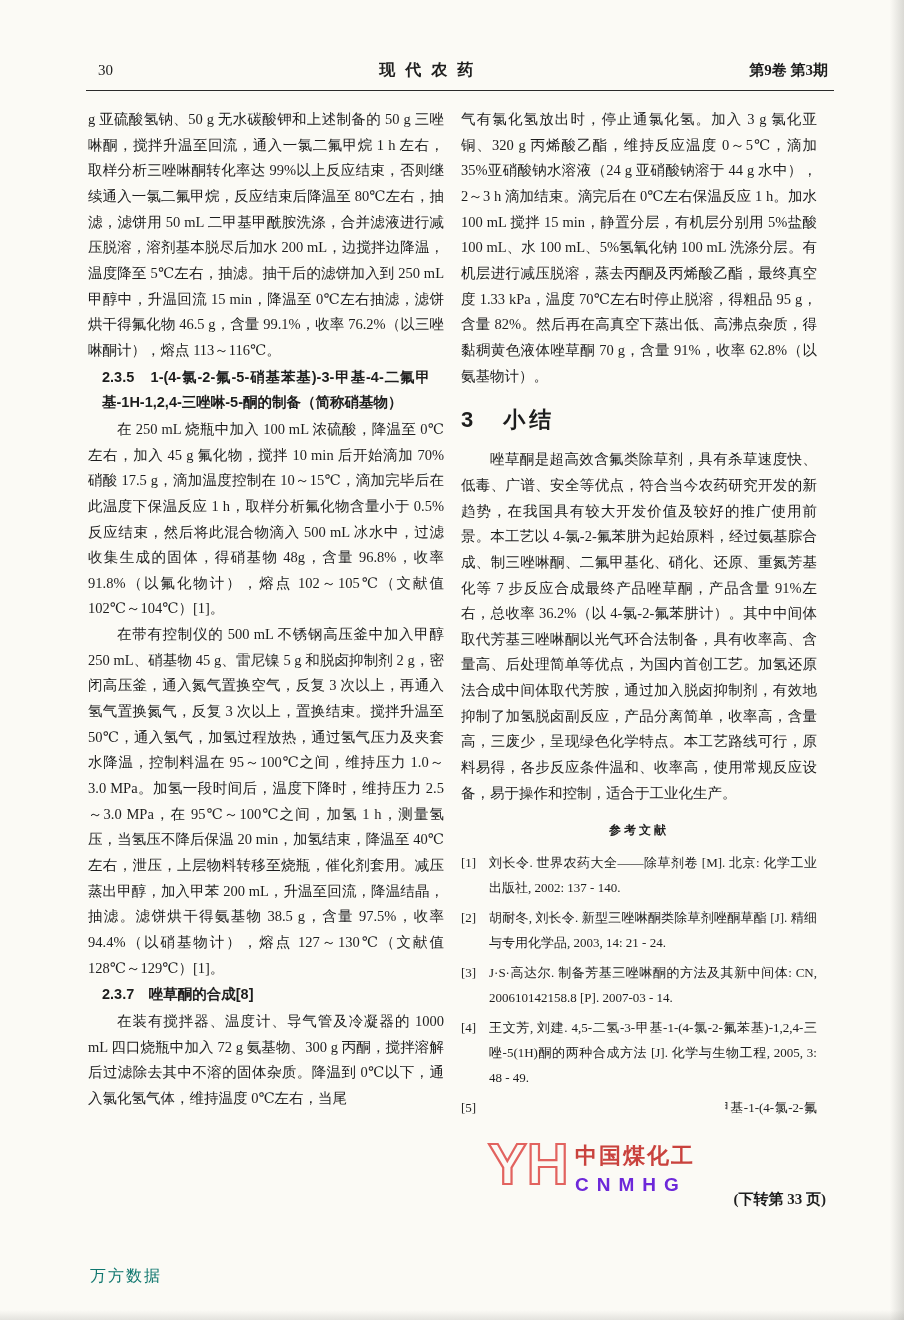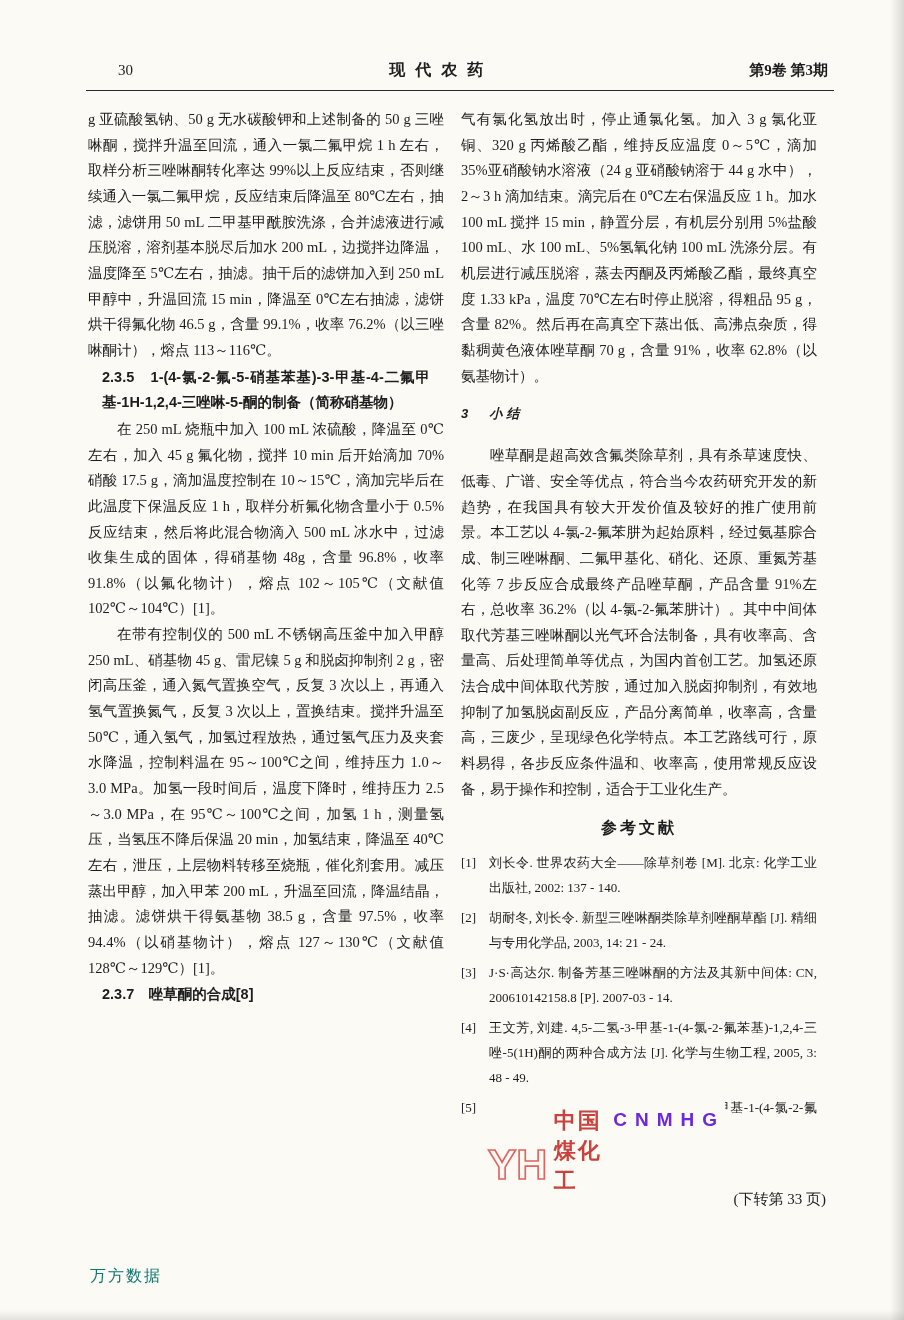--- a/index.html
+++ b/index.html
@@ -16,21 +16,21 @@
   }
   .scan-edge-bottom {
     position:absolute; bottom:0; left:0; width:100%; height:10px;
     background:linear-gradient(to bottom, rgba(0,0,0,0), rgba(120,120,115,0.18));
   }
   .page-header {
     position:absolute; top:60px; left:88px; right:76px;
     display:flex; justify-content:space-between; align-items:baseline;
     font-size:15px;
   }
-  .page-header .pageno { margin-left:30px; font-size:15px; }
+  .page-header .pageno { margin-left:10px; font-size:15px; }
   .page-header .journal { font-weight:bold; letter-spacing:10px; font-size:16px; }
   .page-header .issue { font-weight:bold; font-size:15px; }
   .header-rule {
     position:absolute; top:90px; left:86px; right:70px;
     border-top:1.6px solid #2b2b2b;
   }
   .columns {
     position:absolute; top:107px; left:88px; width:746px;
     display:flex; gap:17px;
   }
@@ -39,42 +39,41 @@
     font-size:14.5px; line-height:1.77; text-align:justify;
     text-justify:inter-ideograph;
   }
   .indent { text-indent:2em; }
   .sec-heading {
     font-size:14.5px; line-height:1.77; font-weight:bold;
     font-family:"Liberation Sans","DejaVu Sans",sans-serif;
     text-align:justify; margin:1px 14px;
   }
   .major-heading {
-    font-size:13px; font-weight:bold; letter-spacing:4px;
+    font-size:22px; font-weight:bold; letter-spacing:4px;
     font-family:"Liberation Sans","DejaVu Sans",sans-serif;
-    margin:16px 0 20px 0;
-    font-style:italic;
+    margin:16px 0 12px 0;
   }
   .ref-heading {
-    text-align:center; font-weight:bold; font-size:16px; letter-spacing:3px;
+    text-align:center; font-weight:bold; font-size:12px; letter-spacing:3px;
     font-family:"Liberation Sans","DejaVu Sans",sans-serif;
     margin:16px 0 12px 0;
   }
   .ref { display:flex; font-size:13px; line-height:1.92; margin-bottom:5px; }
   .ref-label { flex:0 0 28px; }
   .ref-text { flex:1; text-align:justify; text-justify:inter-ideograph; }
   .continued {
     position:absolute; right:78px; top:1190px;
-    font-weight:normal; font-size:15px;
+    font-weight:bold; font-size:15px;
   }
   .watermark {
     position:absolute; left:487px; top:1100px; width:238px; height:96px;
     background:#fbfaf5; display:flex; align-items:flex-end; gap:6px;
   }
-  .wm-texts { display:flex; flex-direction:row; }
+  .wm-texts { display:flex; flex-direction:column; }
   .wm-cn {
     font-size:22px; font-weight:bold; letter-spacing:2px;
     font-family:"Liberation Sans","DejaVu Sans",sans-serif;
   }
   .wm-en {
     font-size:19px; font-weight:bold; letter-spacing:8px; margin-top:3px;
     font-family:"Liberation Sans","DejaVu Sans",sans-serif;
   }
   .wanfang {
     position:absolute; left:90px; top:1266px;
@@ -94,20 +93,21 @@
   <div class="header-rule"></div>
 
   <div class="columns">
 
     <div class="col">
       <p class="body-text">g 亚硫酸氢钠、50 g 无水碳酸钾和上述制备的 50 g 三唑啉酮，搅拌升温至回流，通入一氯二氟甲烷 1 h 左右，取样分析三唑啉酮转化率达 99%以上反应结束，否则继续通入一氯二氟甲烷，反应结束后降温至 80℃左右，抽滤，滤饼用 50 mL 二甲基甲酰胺洗涤，合并滤液进行减压脱溶，溶剂基本脱尽后加水 200 mL，边搅拌边降温，温度降至 5℃左右，抽滤。抽干后的滤饼加入到 250 mL 甲醇中，升温回流 15 min，降温至 0℃左右抽滤，滤饼烘干得氟化物 46.5 g，含量 99.1%，收率 76.2%（以三唑啉酮计），熔点 113～116℃。</p>
       <h3 class="sec-heading">2.3.5　1-(4-氯-2-氟-5-硝基苯基)-3-甲基-4-二氟甲基-1H-1,2,4-三唑啉-5-酮的制备（简称硝基物）</h3>
       <p class="body-text indent">在 250 mL 烧瓶中加入 100 mL 浓硫酸，降温至 0℃左右，加入 45 g 氟化物，搅拌 10 min 后开始滴加 70%硝酸 17.5 g，滴加温度控制在 10～15℃，滴加完毕后在此温度下保温反应 1 h，取样分析氟化物含量小于 0.5%反应结束，然后将此混合物滴入 500 mL 冰水中，过滤收集生成的固体，得硝基物 48g，含量 96.8%，收率 91.8%（以氟化物计），熔点 102～105℃（文献值 102℃～104℃）[1]。</p>
       <p class="body-text indent">在带有控制仪的 500 mL 不锈钢高压釜中加入甲醇 250 mL、硝基物 45 g、雷尼镍 5 g 和脱卤抑制剂 2 g，密闭高压釜，通入氮气置换空气，反复 3 次以上，再通入氢气置换氮气，反复 3 次以上，置换结束。搅拌升温至 50℃，通入氢气，加氢过程放热，通过氢气压力及夹套水降温，控制料温在 95～100℃之间，维持压力 1.0～3.0 MPa。加氢一段时间后，温度下降时，维持压力 2.5～3.0 MPa，在 95℃～100℃之间，加氢 1 h，测量氢压，当氢压不降后保温 20 min，加氢结束，降温至 40℃左右，泄压，上层物料转移至烧瓶，催化剂套用。减压蒸出甲醇，加入甲苯 200 mL，升温至回流，降温结晶，抽滤。滤饼烘干得氨基物 38.5 g，含量 97.5%，收率 94.4%（以硝基物计），熔点 127～130℃（文献值 128℃～129℃）[1]。</p>
       <h3 class="sec-heading">2.3.7　唑草酮的合成[8]</h3>
+      <p class="body-text indent">在装有搅拌器、温度计、导气管及冷凝器的 1000 mL 四口烧瓶中加入 72 g 氨基物、300 g 丙酮，搅拌溶解后过滤除去其中不溶的固体杂质。降温到 0℃以下，通入氯化氢气体，维持温度 0℃左右，当尾</p>
     </div>
 
     <div class="col">
       <p class="body-text">气有氯化氢放出时，停止通氯化氢。加入 3 g 氯化亚铜、320 g 丙烯酸乙酯，维持反应温度 0～5℃，滴加 35%亚硝酸钠水溶液（24 g 亚硝酸钠溶于 44 g 水中），2～3 h 滴加结束。滴完后在 0℃左右保温反应 1 h。加水 100 mL 搅拌 15 min，静置分层，有机层分别用 5%盐酸 100 mL、水 100 mL、5%氢氧化钠 100 mL 洗涤分层。有机层进行减压脱溶，蒸去丙酮及丙烯酸乙酯，最终真空度 1.33 kPa，温度 70℃左右时停止脱溶，得粗品 95 g，含量 82%。然后再在高真空下蒸出低、高沸点杂质，得黏稠黄色液体唑草酮 70 g，含量 91%，收率 62.8%（以氨基物计）。</p>
       <h2 class="major-heading">3　小结</h2>
       <p class="body-text indent">唑草酮是超高效含氟类除草剂，具有杀草速度快、低毒、广谱、安全等优点，符合当今农药研究开发的新趋势，在我国具有较大开发价值及较好的推广使用前景。本工艺以 4-氯-2-氟苯肼为起始原料，经过氨基腙合成、制三唑啉酮、二氟甲基化、硝化、还原、重氮芳基化等 7 步反应合成最终产品唑草酮，产品含量 91%左右，总收率 36.2%（以 4-氯-2-氟苯肼计）。其中中间体取代芳基三唑啉酮以光气环合法制备，具有收率高、含量高、后处理简单等优点，为国内首创工艺。加氢还原法合成中间体取代芳胺，通过加入脱卤抑制剂，有效地抑制了加氢脱卤副反应，产品分离简单，收率高，含量高，三废少，呈现绿色化学特点。本工艺路线可行，原料易得，各步反应条件温和、收率高，使用常规反应设备，易于操作和控制，适合于工业化生产。</p>
 
       <div class="ref-heading">参考文献</div>
 
       <div class="ref">

